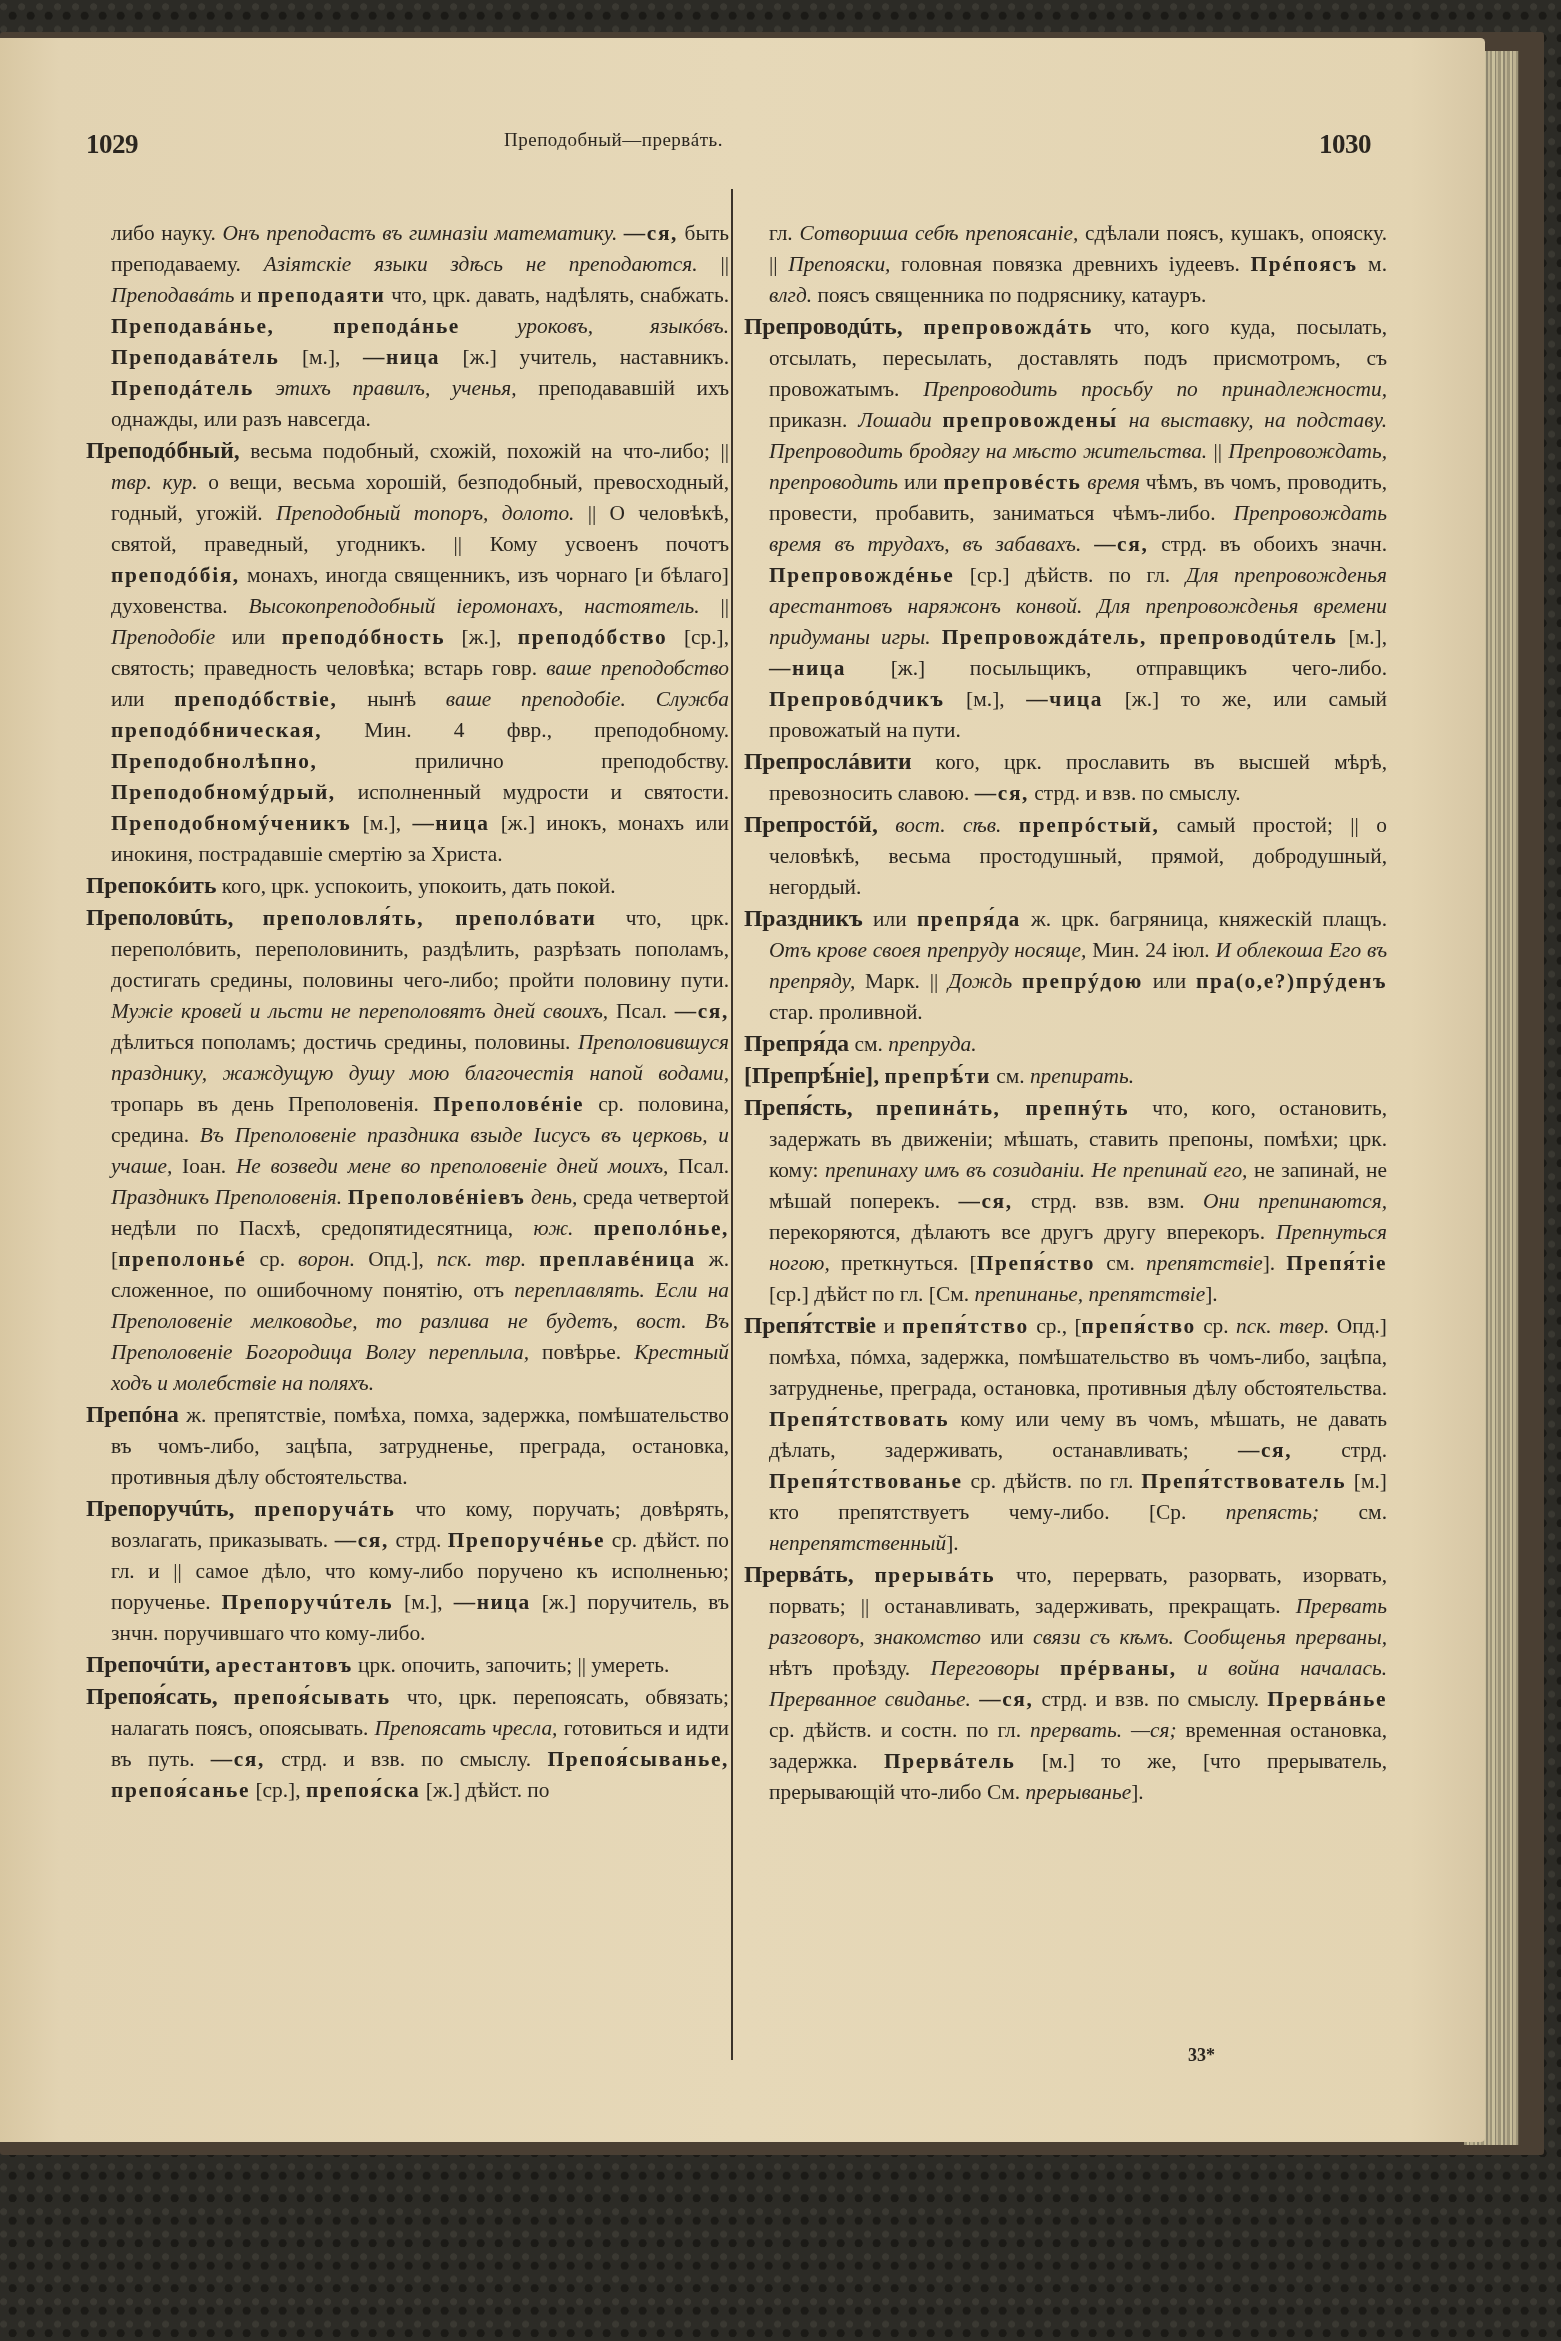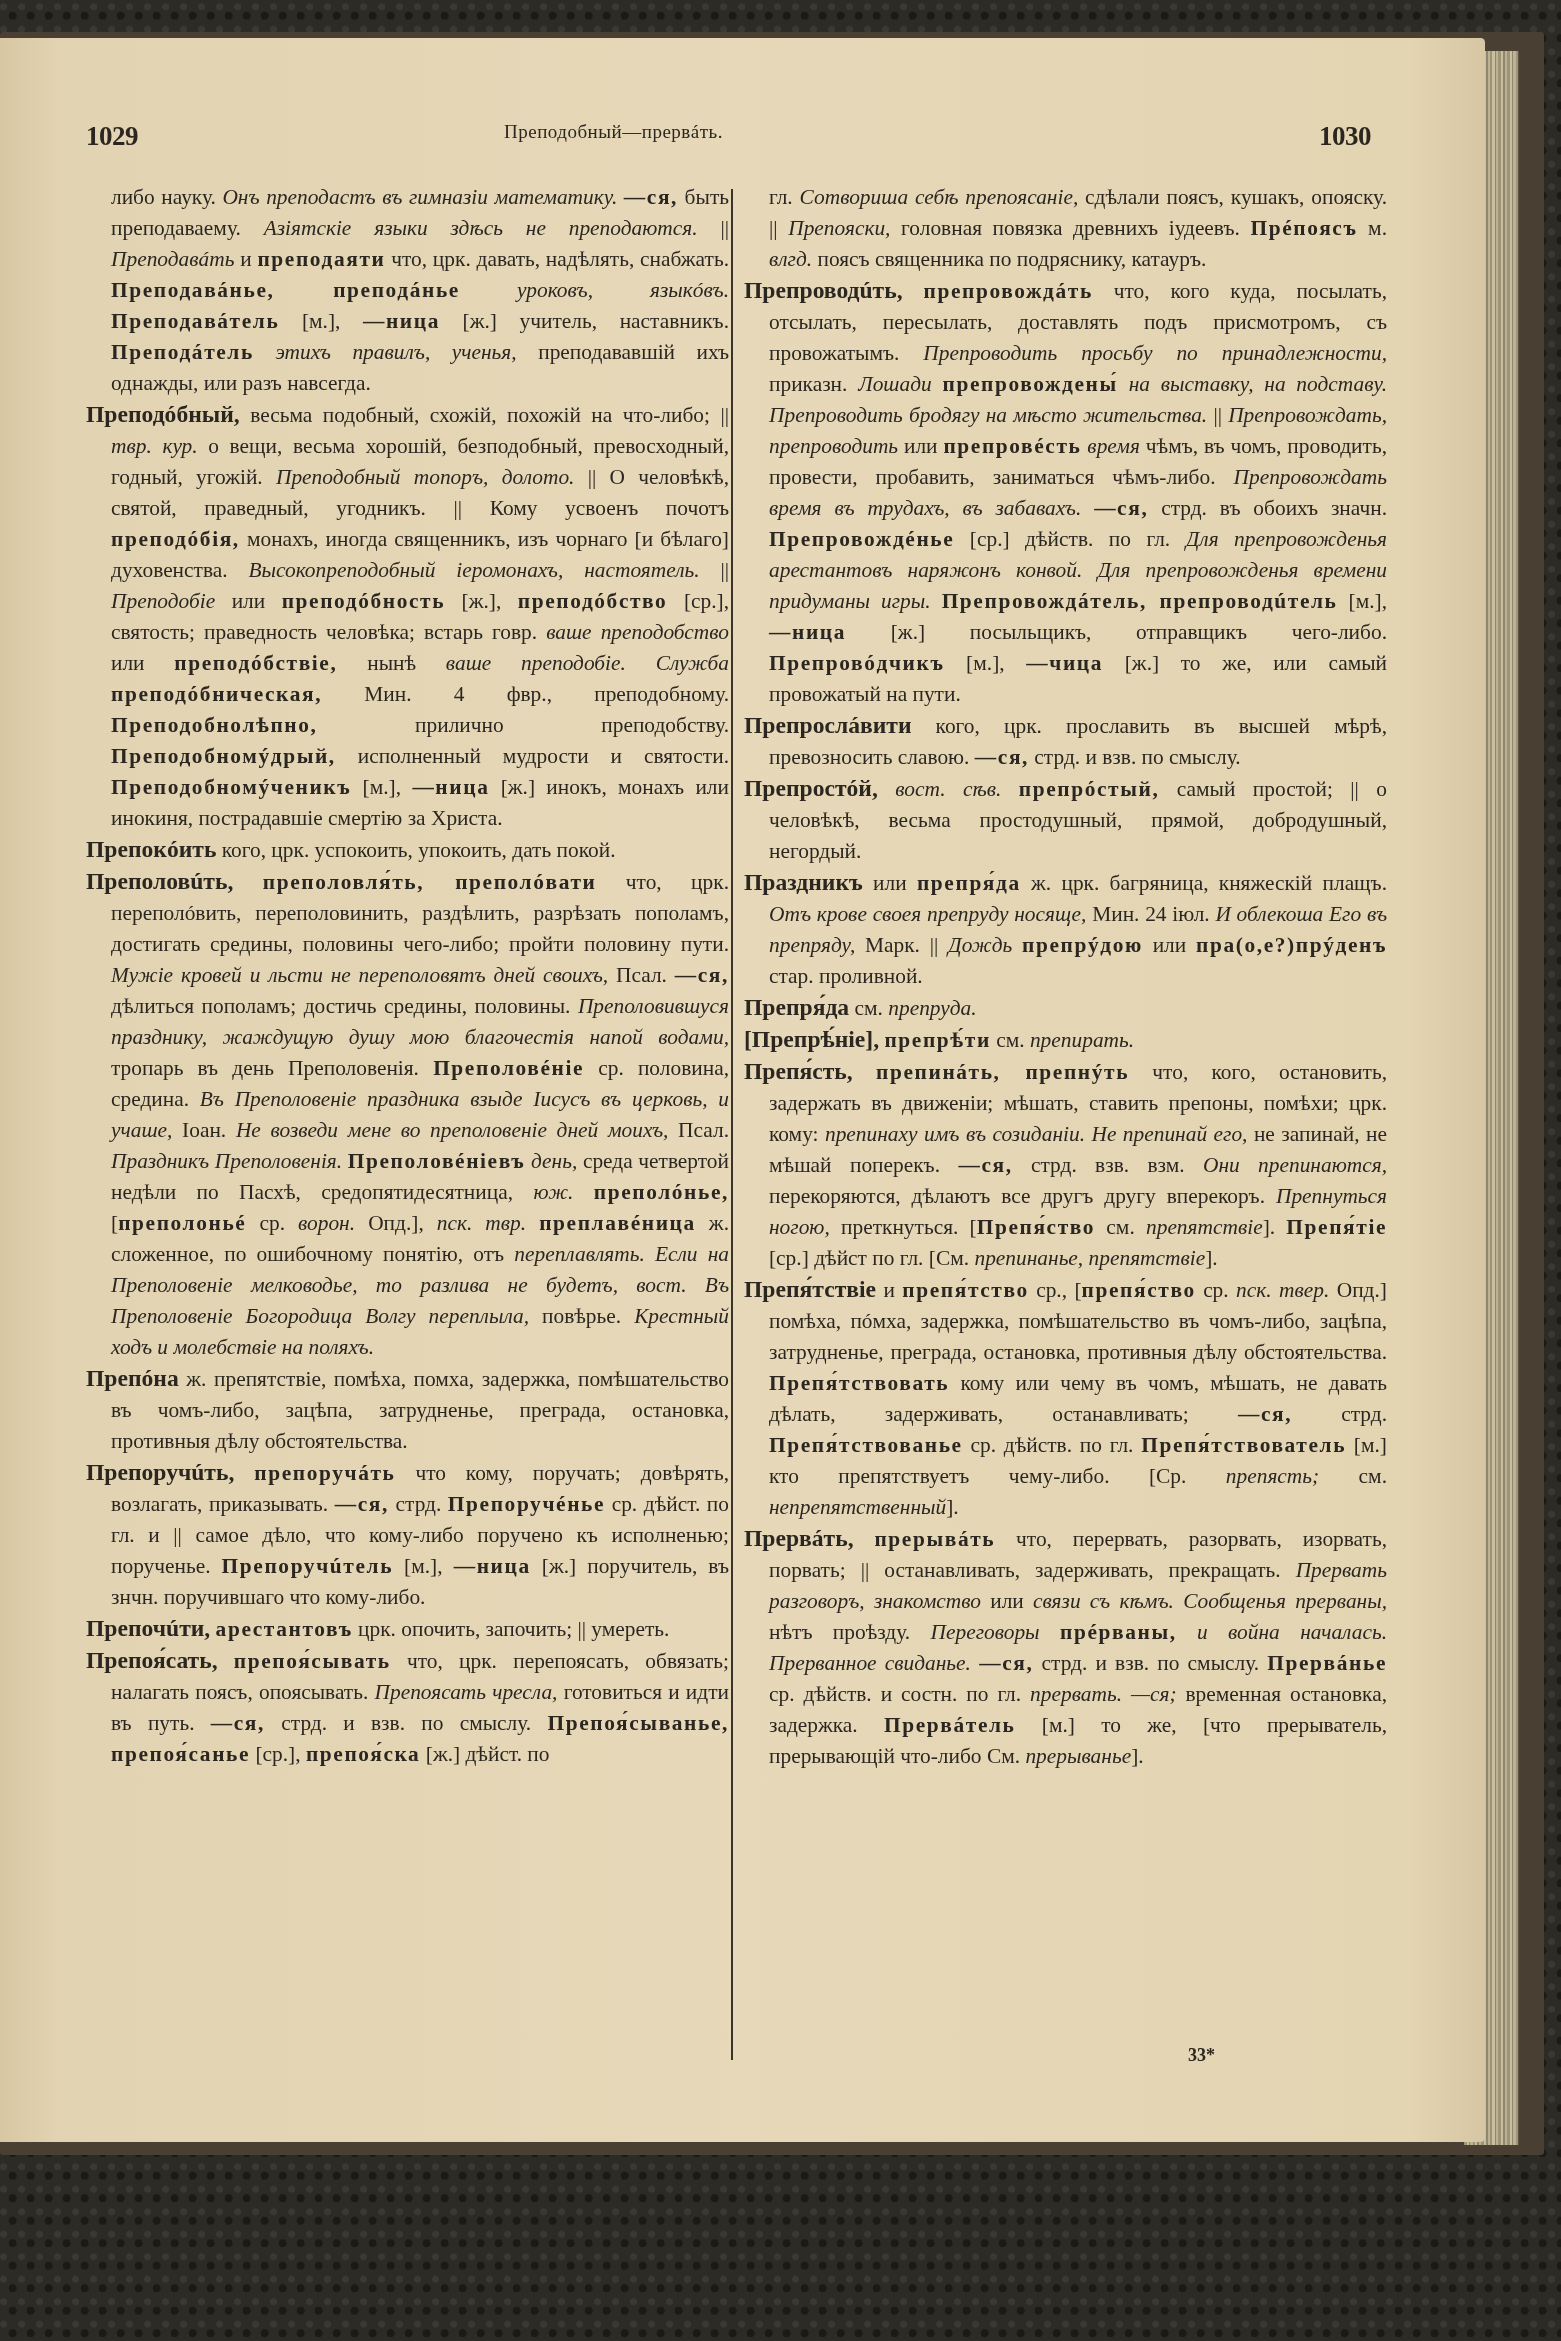--- a/index.html
+++ b/index.html
@@ -10,32 +10,32 @@
       radial-gradient(circle at 20% 30%, rgba(70,68,60,.55) 0 3.2px, transparent 3.8px) 0 0/18px 22.5px,
       radial-gradient(circle at 70% 70%, rgba(15,15,12,.6) 0 3.8px, transparent 4.3px) 0 0/18px 22.5px,
       #2c2b26;}
   .binding{position:absolute;left:0;top:32px;width:1544px;height:2123px;background:#4a3f33;border-radius:3.2px;}
   .page-edges{position:absolute;left:1464px;top:51px;width:54px;height:2094px;
     background:repeating-linear-gradient(90deg,#9d9479 0 2.7px,#c9bf9c 2.7px 4.8px,#8e8670 4.8px 6.4px,#bdb292 6.4px 8.6px);
     border-right:1.6px solid #5d5444;}
   .paper{position:absolute;left:0;top:38px;width:1485px;height:2104px;
     background:linear-gradient(90deg,#d8c7a2 0%,#e2d3b2 4%,#e6d8b8 50%,#e3d4b2 95%,#d6c6a4 100%);
     border-radius:0 4.3px 4.3px 0;}
-  .header{position:absolute;top:121px;left:86px;width:1373px;height:38px;}
+  .header{position:absolute;top:129px;left:86px;width:1373px;height:38px;}
   .pgnum{position:absolute;top:0;font-size:27px;font-weight:bold;letter-spacing:-0.5px;}
   .pgnum.left{left:0;}
   .pgnum.right{left:1233px;}
   .running-title{position:absolute;left:418px;top:0;font-size:19px;letter-spacing:0.5px;}
   .col{position:absolute;top:182px;width:643px;font-size:21.4px;line-height:31px;text-align:justify;
        font-stretch:condensed;}
   .col.left{left:86px;}
   .col.right{left:744px;}
   .rule{position:absolute;left:731px;top:189px;width:1.6px;height:1871px;background:#3a332a;}
   .entry{margin:0;padding-left:25px;text-indent:-25px;}
-  .entry.cont{text-indent:0;}
+  .entry.cont{text-indent:0;margin-top:36px;}
   .hw{font-weight:bold;font-size:23.6px;}
   b{font-weight:bold;letter-spacing:1.6px;}
   i{font-style:italic;}
   .sig{position:absolute;left:1188px;top:2045px;font-size:18px;font-weight:bold;}
 </style>
 </head>
 <body>
 
 <div class="fabric"></div>
 <div class="binding"></div>

